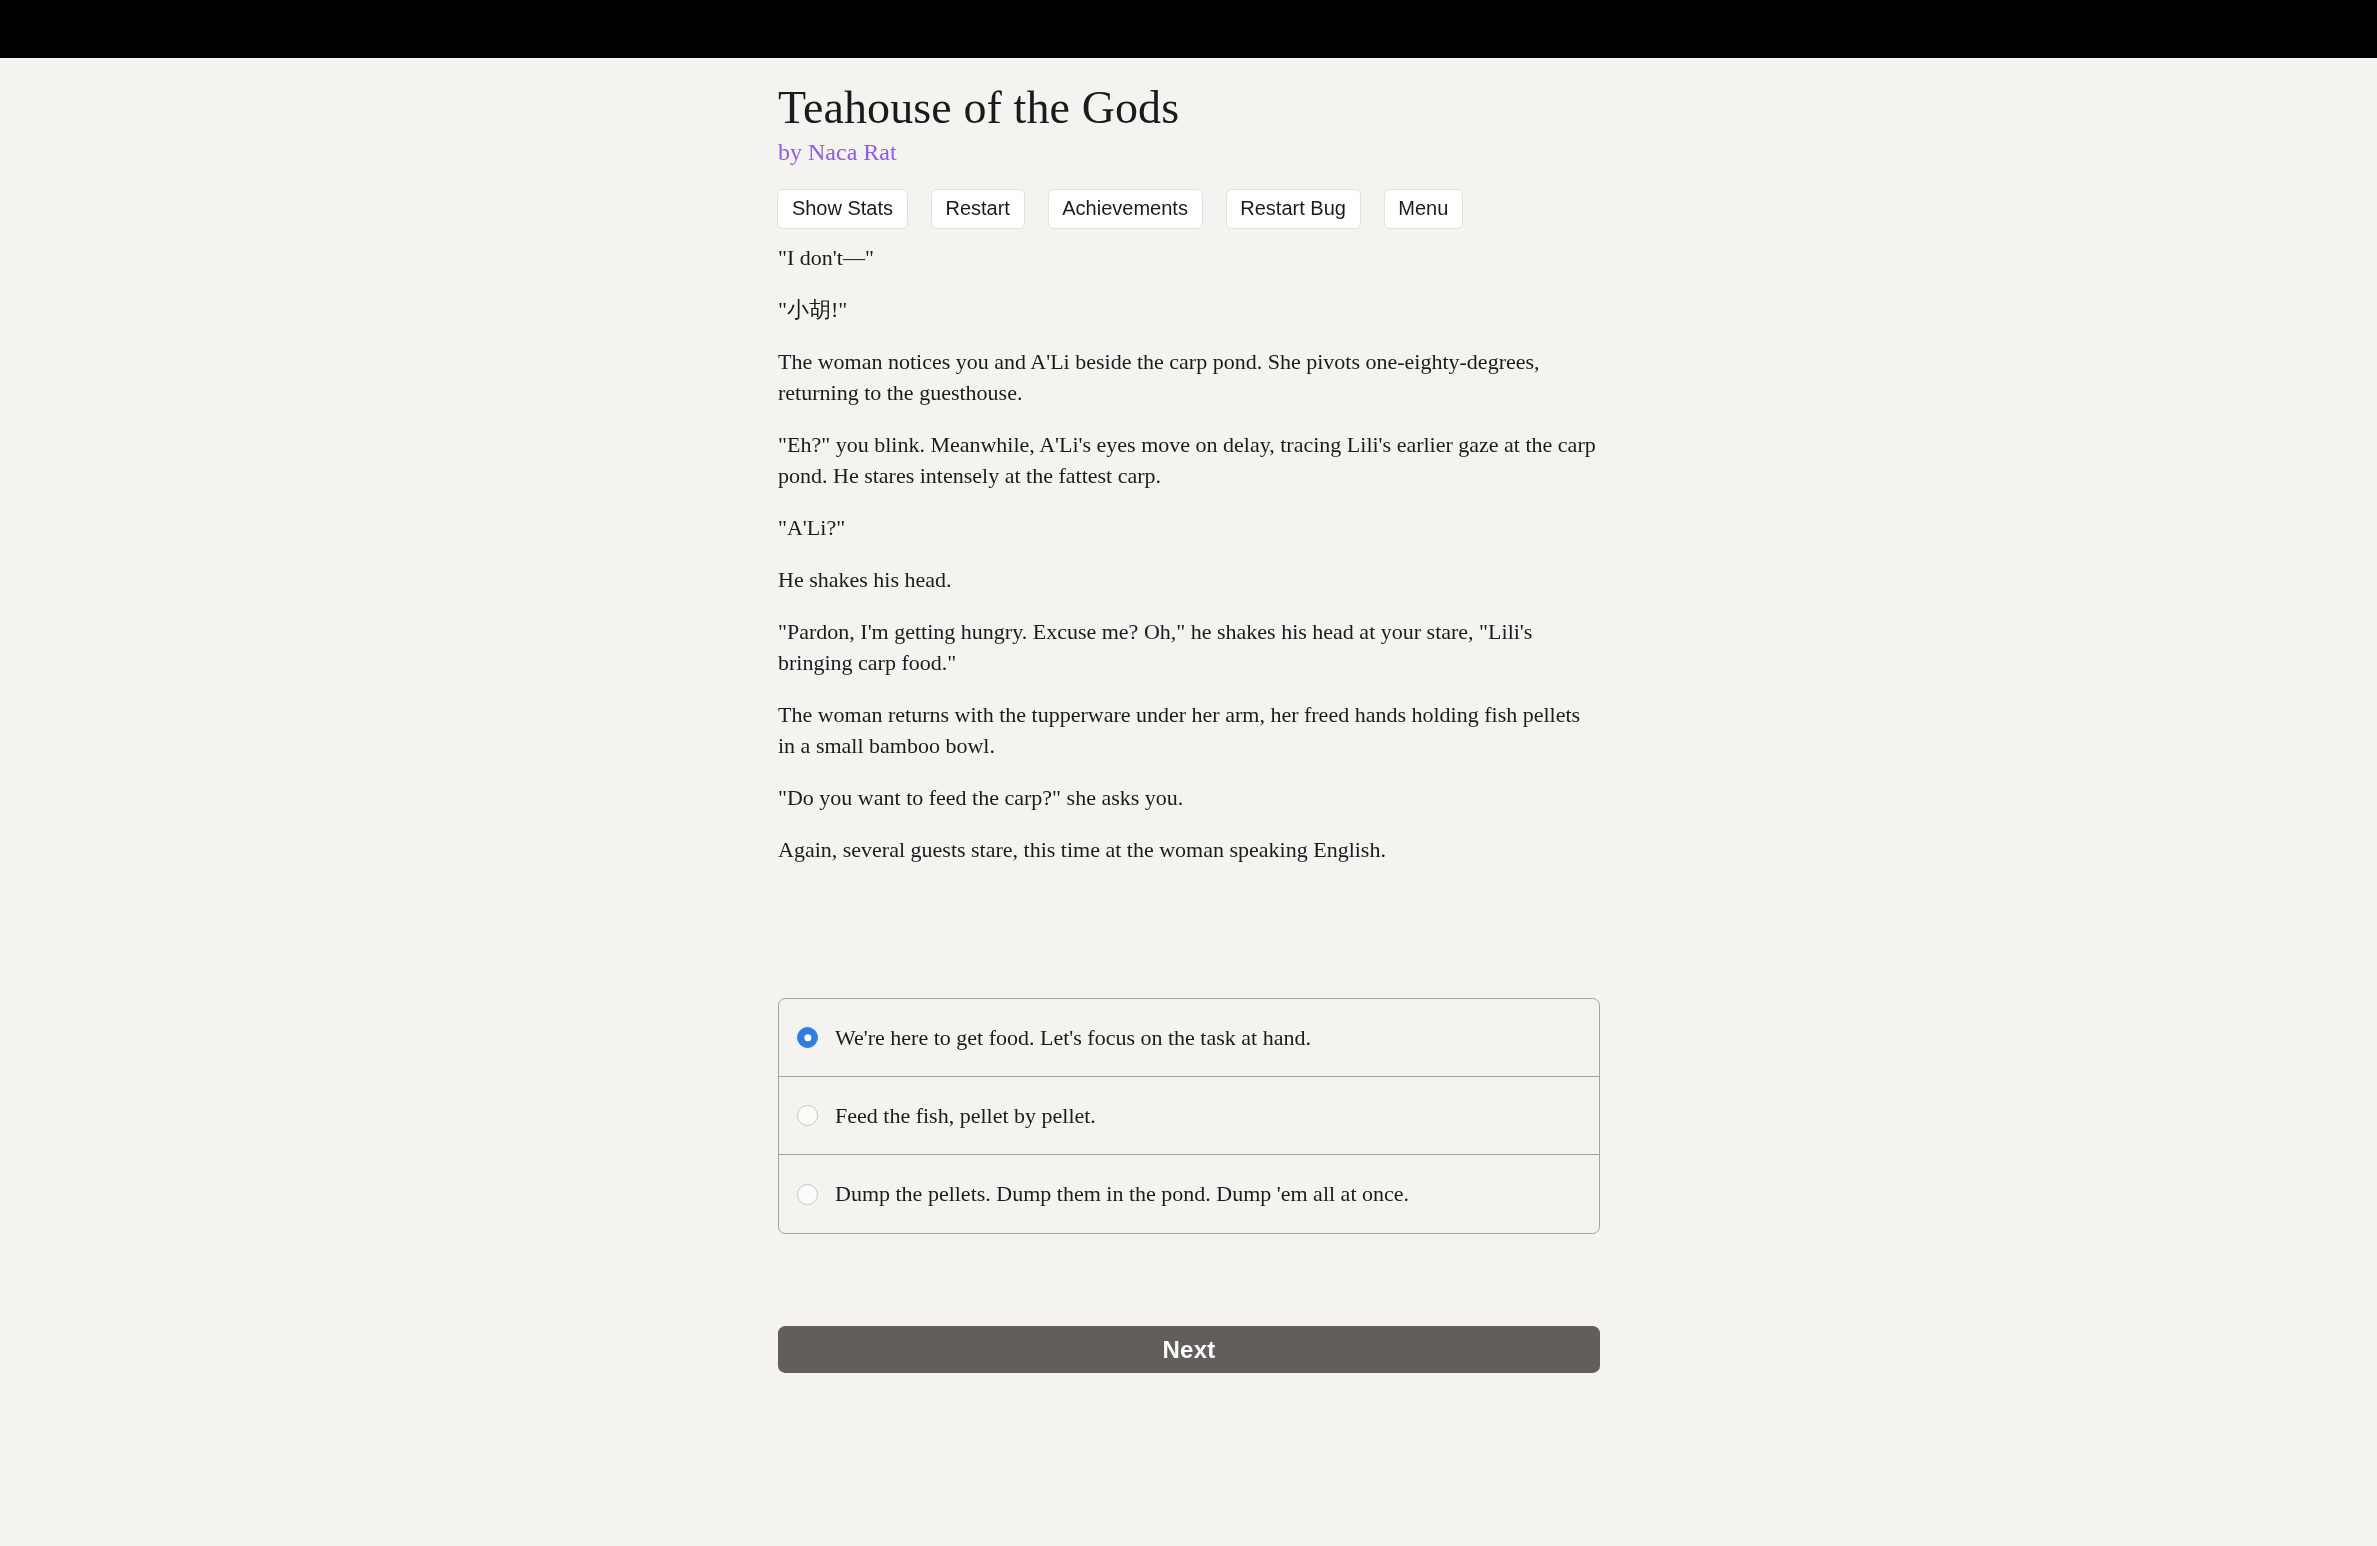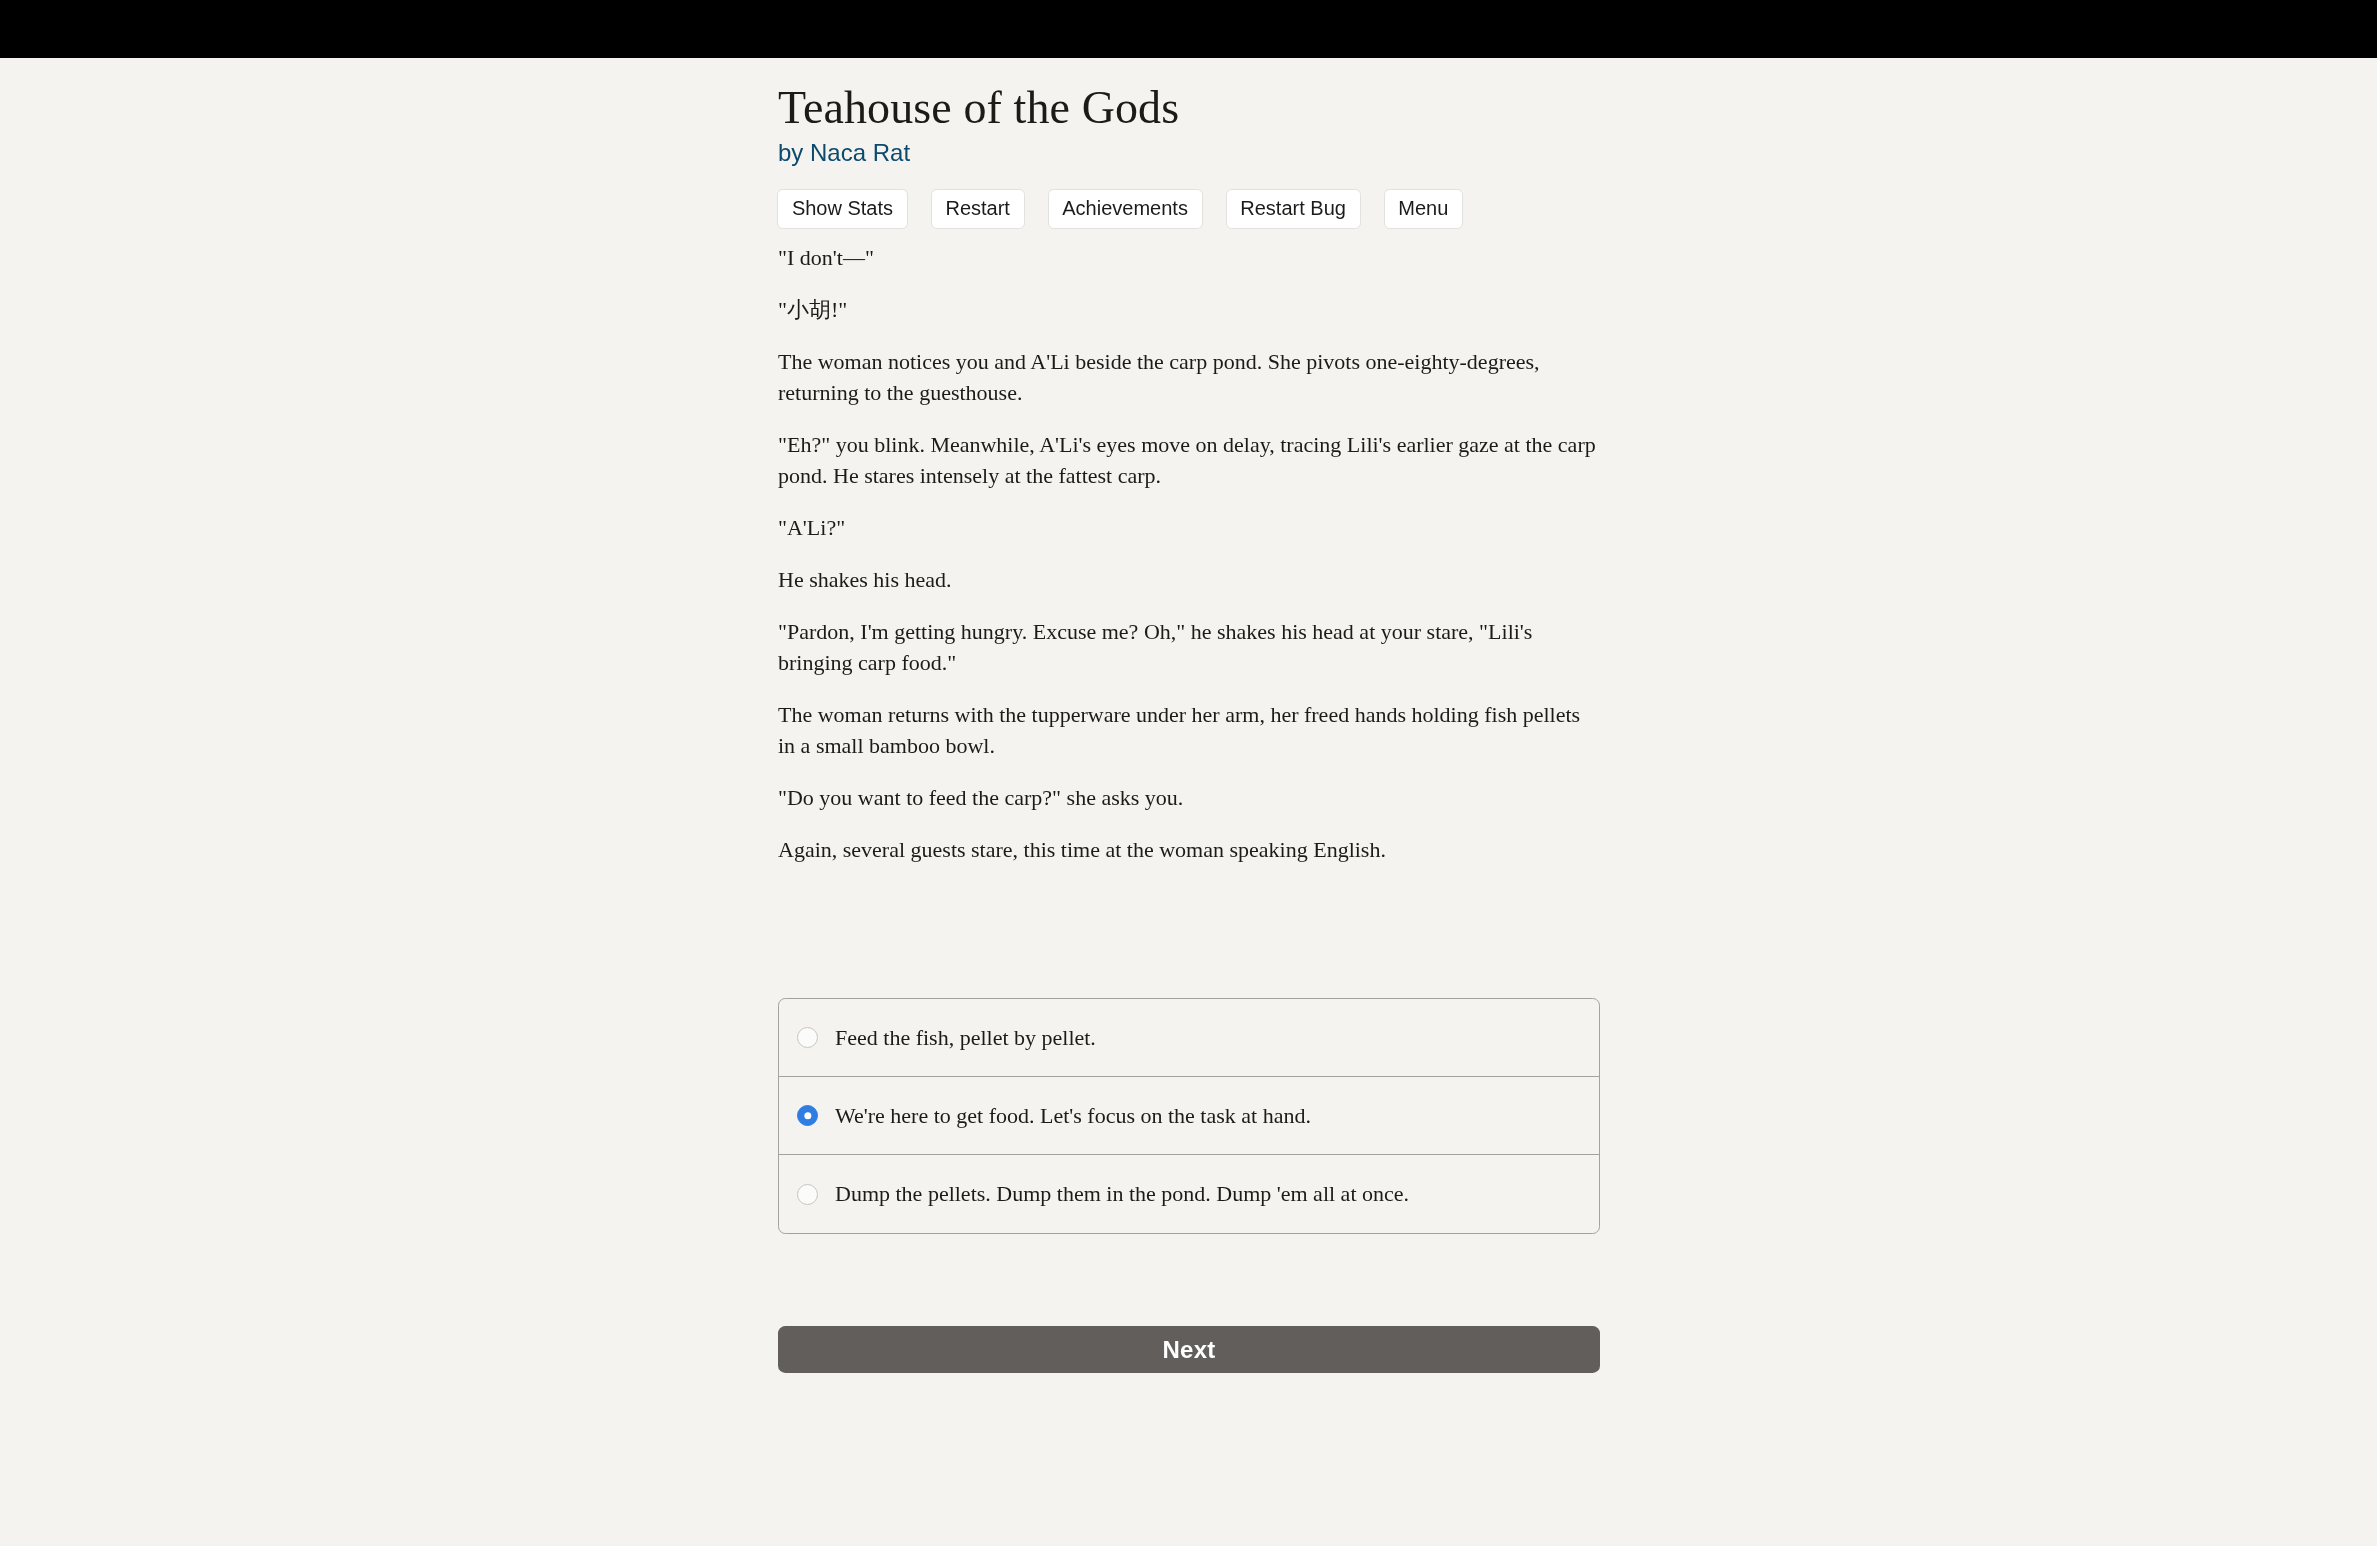--- a/index.html
+++ b/index.html
@@ -50,24 +50,24 @@
     color: #1c1b19;
     margin: 0;
     padding: 0;
     position: absolute;
     top: 22.6px;
     left: 0;
     letter-spacing: 0.1px;
     white-space: nowrap;
   }
   .story-byline {
-    font-family: Liberation Sans, sans-serif;
+    font-family: Liberation Serif, serif;
     font-size: 24px;
     font-weight: 400;
-    color: #0c4a6e;
+    color: #8b5cf6;
     position: absolute;
     top: 81px;
     left: 0;
     white-space: nowrap;
   }
 
   
   .toolbar {
     position: absolute;
     top: 131px;
@@ -224,26 +224,26 @@
       <p class="story-para">"A'Li?"</p>
       <p class="story-para">He shakes his head.</p>
       <p class="story-para">"Pardon, I'm getting hungry. Excuse me? Oh," he shakes his head at your stare, "Lili's bringing carp food."</p>
       <p class="story-para">The woman returns with the tupperware under her arm, her freed hands holding fish pellets in a small bamboo bowl.</p>
       <p class="story-para">"Do you want to feed the carp?" she asks you.</p>
       <p class="story-para">Again, several guests stare, this time at the woman speaking English.</p>
     </div>
 
     <div class="choices">
       <label class="choice-row">
+        <span class="radio checked"></span>
+        <span class="choice-label">We're here to get food. Let's focus on the task at hand.</span>
+      </label>
+      <label class="choice-row">
         <span class="radio"></span>
         <span class="choice-label">Feed the fish, pellet by pellet.</span>
-      </label>
-      <label class="choice-row">
-        <span class="radio checked"></span>
-        <span class="choice-label">We're here to get food. Let's focus on the task at hand.</span>
       </label>
       <label class="choice-row">
         <span class="radio"></span>
         <span class="choice-label">Dump the pellets. Dump them in the pond. Dump 'em all at once.</span>
       </label>
     </div>
 
     <button class="next-btn">Next</button>
 
   </div>

